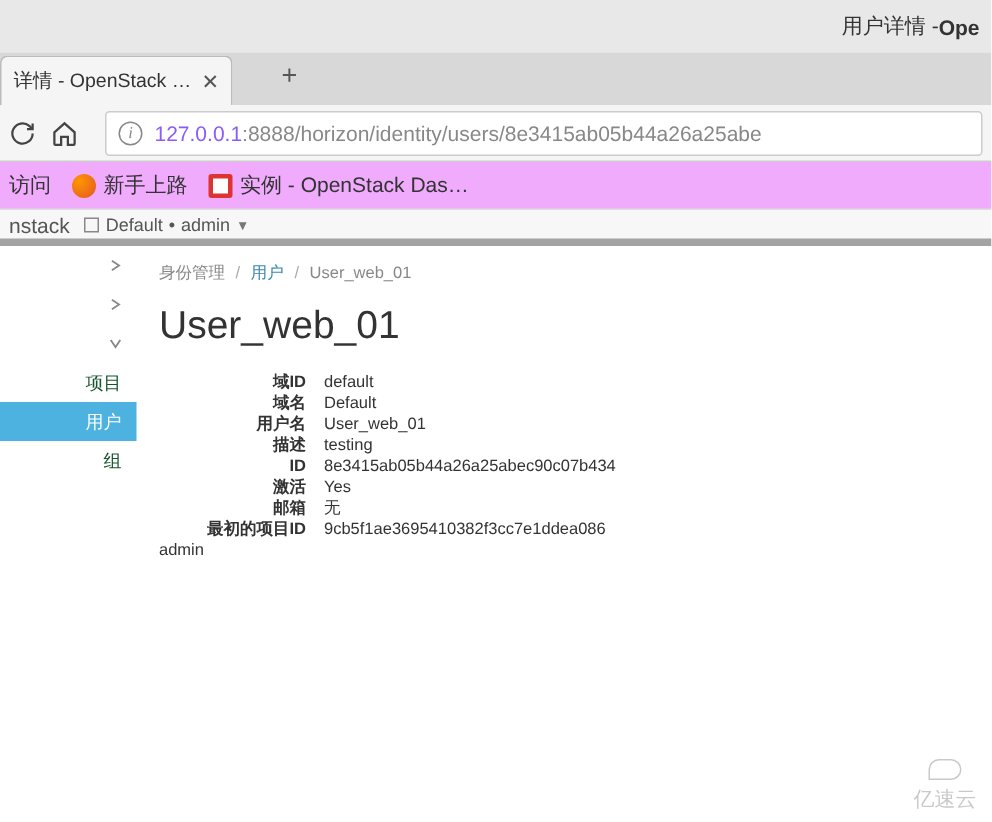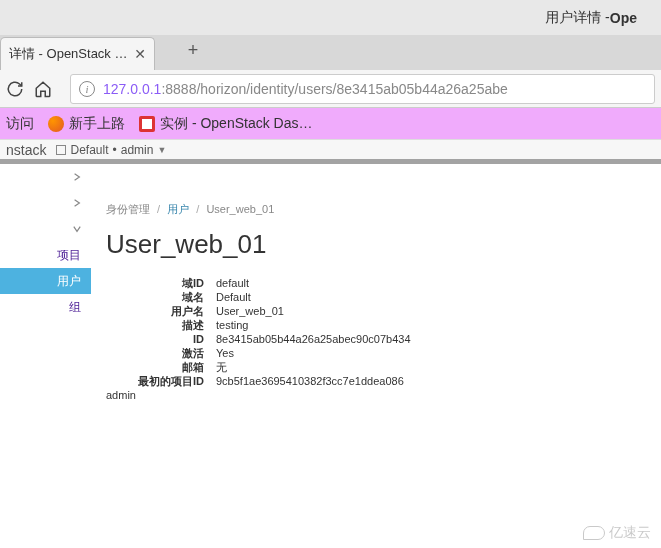--- a/index.html
+++ b/index.html
@@ -1,18 +1,18 @@
 <!DOCTYPE html>
 <html><head>
   <meta charset="utf-8">
   <style>
     * { margin: 0; padding: 0; box-sizing: border-box; font-family: "Microsoft YaHei", Arial, sans-serif; }
     body { width: 661px; height: 548px; overflow: hidden; background: #fff; position: relative; }
     
-    .title-bar { height: 35px; background: #e8e8e8; display: flex; align-items: center; justify-content: flex-end; padding-right: 24px; font-size: 14px; color: #333; }
+    .title-bar { height: 35px; background: #e8e8e8; display: flex; align-items: center; justify-content: flex-end; padding-right: 8px; font-size: 14px; color: #333; }
     .title-bar .bold { font-weight: bold; }
     
     .tab-strip { height: 35px; background: #d8d8d8; display: flex; align-items: flex-end; position: relative; }
     .tab { height: 33px; background: #f5f5f5; border: 1px solid #bbb; border-bottom: none; border-radius: 5px 5px 0 0; display: flex; align-items: center; padding: 0 8px; font-size: 13px; color: #333; max-width: 155px; position: relative; margin-right: 2px; }
     .tab-label { white-space: nowrap; overflow: hidden; text-overflow: ellipsis; flex: 1; }
     .tab-close { margin-left: 6px; color: #555; font-size: 14px; cursor: pointer; }
     .new-tab { width: 32px; height: 32px; display: flex; align-items: flex-start; justify-content: center; font-size: 18px; color: #555; cursor: pointer; padding-top: 2px; margin-left: 20px; }
     
     .nav-bar { height: 38px; background: #f5f5f5; border-bottom: 1px solid #ccc; display: flex; align-items: center; padding: 0 6px; gap: 10px; }
     .nav-icon { width: 18px; height: 18px; cursor: pointer; display: flex; align-items: center; justify-content: center; }
@@ -32,35 +32,35 @@
     .app-header { height: 24px; background: #f7f7f7; display: flex; align-items: center; padding: 0 6px; gap: 10px; font-size: 12px; color: #555; border-bottom: 5px solid #a3a3a3; }
     .brand { font-family: Arial; color: #555; font-size: 14px; }
     .domain-selector { display: flex; align-items: center; gap: 4px; cursor: pointer; }
     .cube-icon { width: 10px; height: 10px; border: 1px solid #888; }
     .caret { font-size: 9px; color: #777; }
     
     .content-area { display: flex; height: calc(548px - 35px - 35px - 38px - 32px - 24px); position: relative; }
     
     .sidebar { width: 91px; background: #fff; font-size: 12px; }
     .side-expand { height: 26px; display: flex; align-items: center; justify-content: flex-end; padding-right: 10px; color: #888; cursor: pointer; }
-    .side-item { height: 26px; display: flex; align-items: center; justify-content: flex-end; padding-right: 10px; color: #4c1d95; cursor: pointer; }
+    .side-item { height: 26px; display: flex; align-items: center; justify-content: flex-end; padding-right: 10px; color: #14532d; cursor: pointer; }
     .side-item.active { background: #4db2e0; color: #fff; }
     
     .main { flex: 1; padding: 10px 0 0 15px; }
-    .breadcrumb { font-size: 11px; color: #888; margin-bottom: 12px; margin-top: 28px; }
+    .breadcrumb { font-size: 11px; color: #888; margin-bottom: 12px; }
     .breadcrumb a { color: #3a87ad; text-decoration: none; }
     .bc-sep { margin: 0 4px; color: #aaa; }
     .page-title { font-size: 26px; font-weight: normal; color: #333; margin-bottom: 16px; }
     
     .details { font-size: 11px; }
     .detail-row { display: flex; line-height: 14px; }
     .detail-label { width: 110px; text-align: right; font-weight: bold; color: #333; padding-right: 12px; }
     .detail-value { color: #333; }
     
-    .watermark { position: absolute; bottom: 6px; right: 10px; opacity: 0.35; display: flex; align-items: center; gap: 4px; font-size: 14px; color: #666; }
+    .watermark { position: absolute; bottom: 6px; right: 10px; opacity: 0.35; display: flex; align-items: center; gap: 4px; font-size: 14px; color: #666; flex-direction: column; }
     .wm-icon { width: 22px; height: 14px; border: 1px solid #666; border-radius: 9px 9px 9px 0; }
   </style>
 </head>
 <body>
 
 <div class="title-bar">
   <span>用户详情 - </span>
   <span class="bold">Ope</span>
 </div>
 

